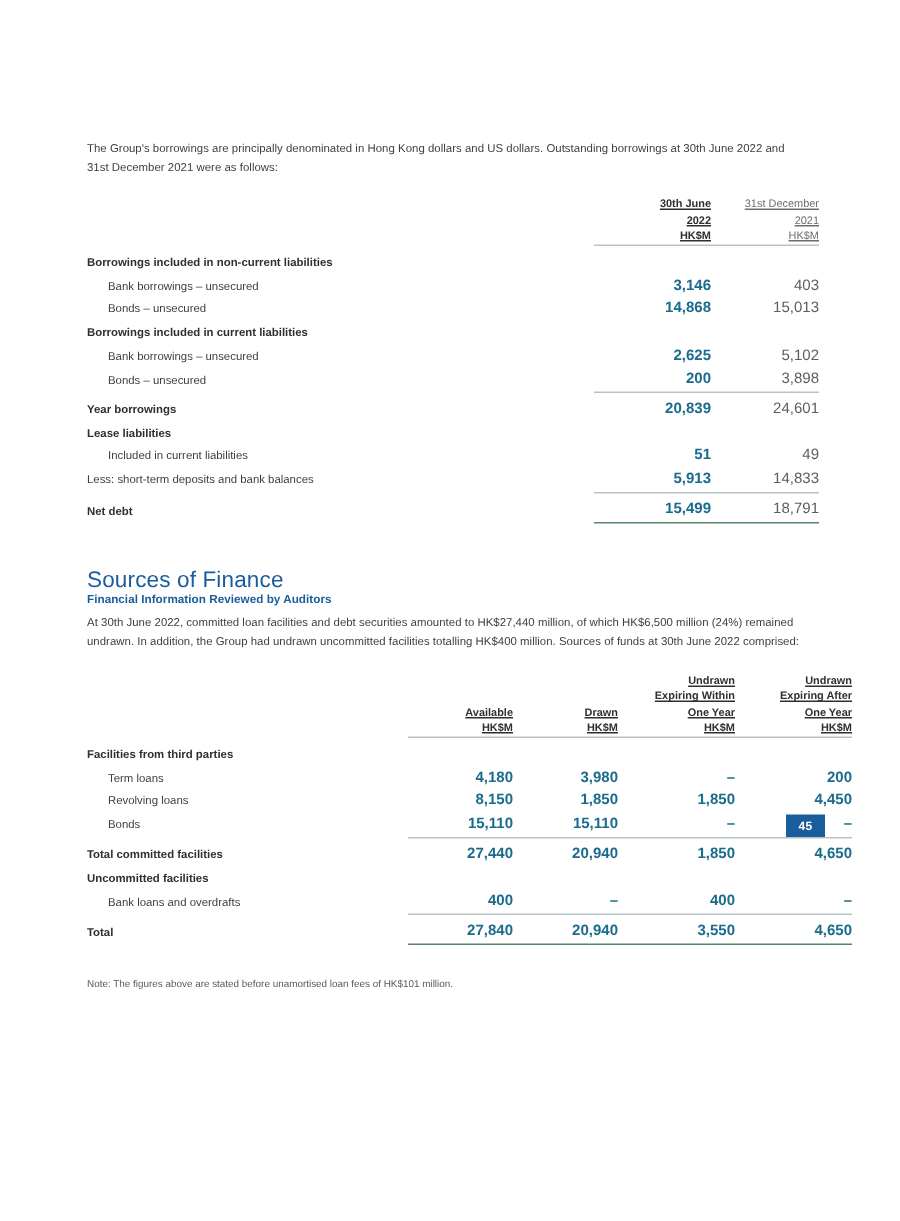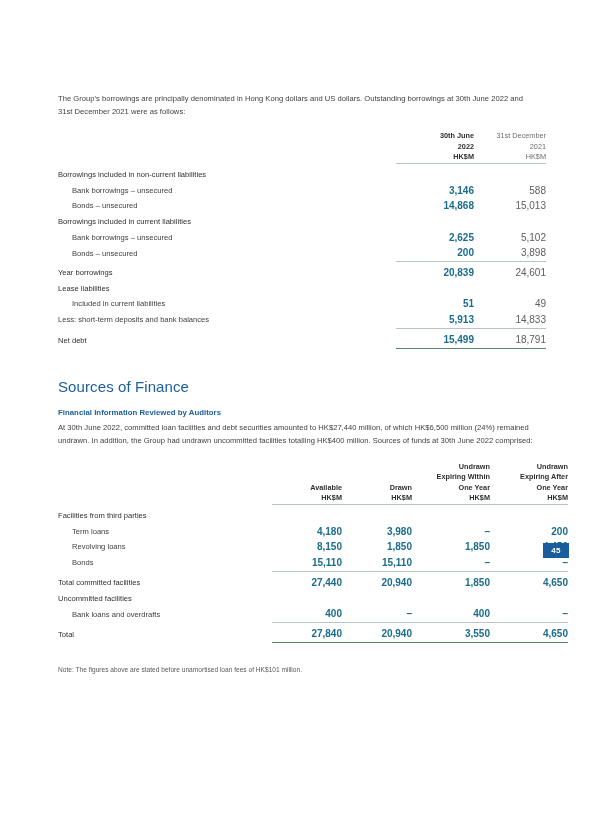--- a/index.html
+++ b/index.html
@@ -46,21 +46,21 @@
     font-weight: normal;
   }
 
   .lbl {
     font-size: 7.6px;
     line-height: 15.6px;
     color: #3e3e3e;
     text-align: left;
     white-space: nowrap;
   }
-  .lbl.bold { font-weight: normal; color: #2f2f2f; }
+  .lbl.bold { font-weight: bold; color: #2f2f2f; }
   .lbl.indent { padding-left: 14px; }
 
   .num {
     font-size: 10px;
     line-height: 15.6px;
     text-align: right;
     white-space: nowrap;
     padding-right: 2px;
   }
   .num.cur { color: #1b6c8c; font-weight: bold; }
@@ -68,20 +68,21 @@
 
   
   .hcell {
     font-size: 7.3px;
     line-height: 10.4px;
     text-align: right;
     padding-right: 2px;
     padding-bottom: 3px;
     white-space: nowrap;
     vertical-align: bottom;
+    text-decoration: underline;
   }
   .hcell.cur { color: #2f2f2f; font-weight: bold; }
   .hcell.prev { color: #6e6e6e; }
 
   
   .rule-top td.r { border-top: 1px solid #b9c3c6; }
   .rule-above td.r { border-top: 1px solid #b9c3c6; }
   .rule-green td.r { border-bottom: 1.6px solid #5b8567; text-align: right; }
   .spacer-sm td { height: 4px; line-height: 4px; font-size: 0; }
 
@@ -104,21 +105,21 @@
   .note {
     font-size: 6.6px;
     line-height: 10px;
     color: #5a5a5a;
     margin: 0;
   }
 
   
   .pagebadge {
     position: absolute;
-    right: 31px;
+    right: 50px;
     bottom: 26px;
     width: 26px;
     height: 15px;
     background: #1a5d9c;
     color: #ffffff;
     font-size: 8px;
     font-weight: bold;
     display: flex;
     align-items: center;
     justify-content: center;
@@ -161,21 +162,21 @@
         </tr>
 
         <tr>
           <td class="lbl bold">Borrowings included in non-current liabilities</td>
           <td class="num cur"></td>
           <td class="num prev"></td>
         </tr>
         <tr>
           <td class="lbl indent">Bank borrowings – unsecured</td>
           <td class="num cur">3,146</td>
-          <td class="num prev">588</td>
+          <td class="num prev">403</td>
         </tr>
         <tr>
           <td class="lbl indent">Bonds – unsecured</td>
           <td class="num cur">14,868</td>
           <td class="num prev">15,013</td>
         </tr>
         <tr>
           <td class="lbl bold">Borrowings included in current liabilities</td>
           <td class="num cur"></td>
           <td class="num prev"></td>
@@ -226,21 +227,21 @@
         <tr class="rule-green">
           <td class="lbl bold">Net debt</td>
           <td class="num cur r">15,499</td>
           <td class="num prev r">18,791</td>
         </tr>
       </tbody>
     </table>
 
     <h2 class="section" style="margin-top:29px;">Sources of Finance</h2>
 
-    <h3 class="sub" style="margin-top:13px;">Financial Information Reviewed by Auditors</h3>
+    <h3 class="sub" style="">Financial Information Reviewed by Auditors</h3>
 
     <p class="para" style="width:485px;margin-top:4px;">At 30th June 2022, committed loan facilities and debt securities amounted to HK$27,440 million, of which HK$6,500 million (24%) remained undrawn. In addition, the Group had undrawn uncommitted facilities totalling HK$400 million. Sources of funds at 30th June 2022 comprised:</p>
 
     <table class="fin" style="margin-top:15px;">
       <colgroup>
         <col style="width:214px;">
         <col style="width:70px;">
         <col style="width:70px;">
         <col style="width:78px;">
         <col style="width:78px;">

